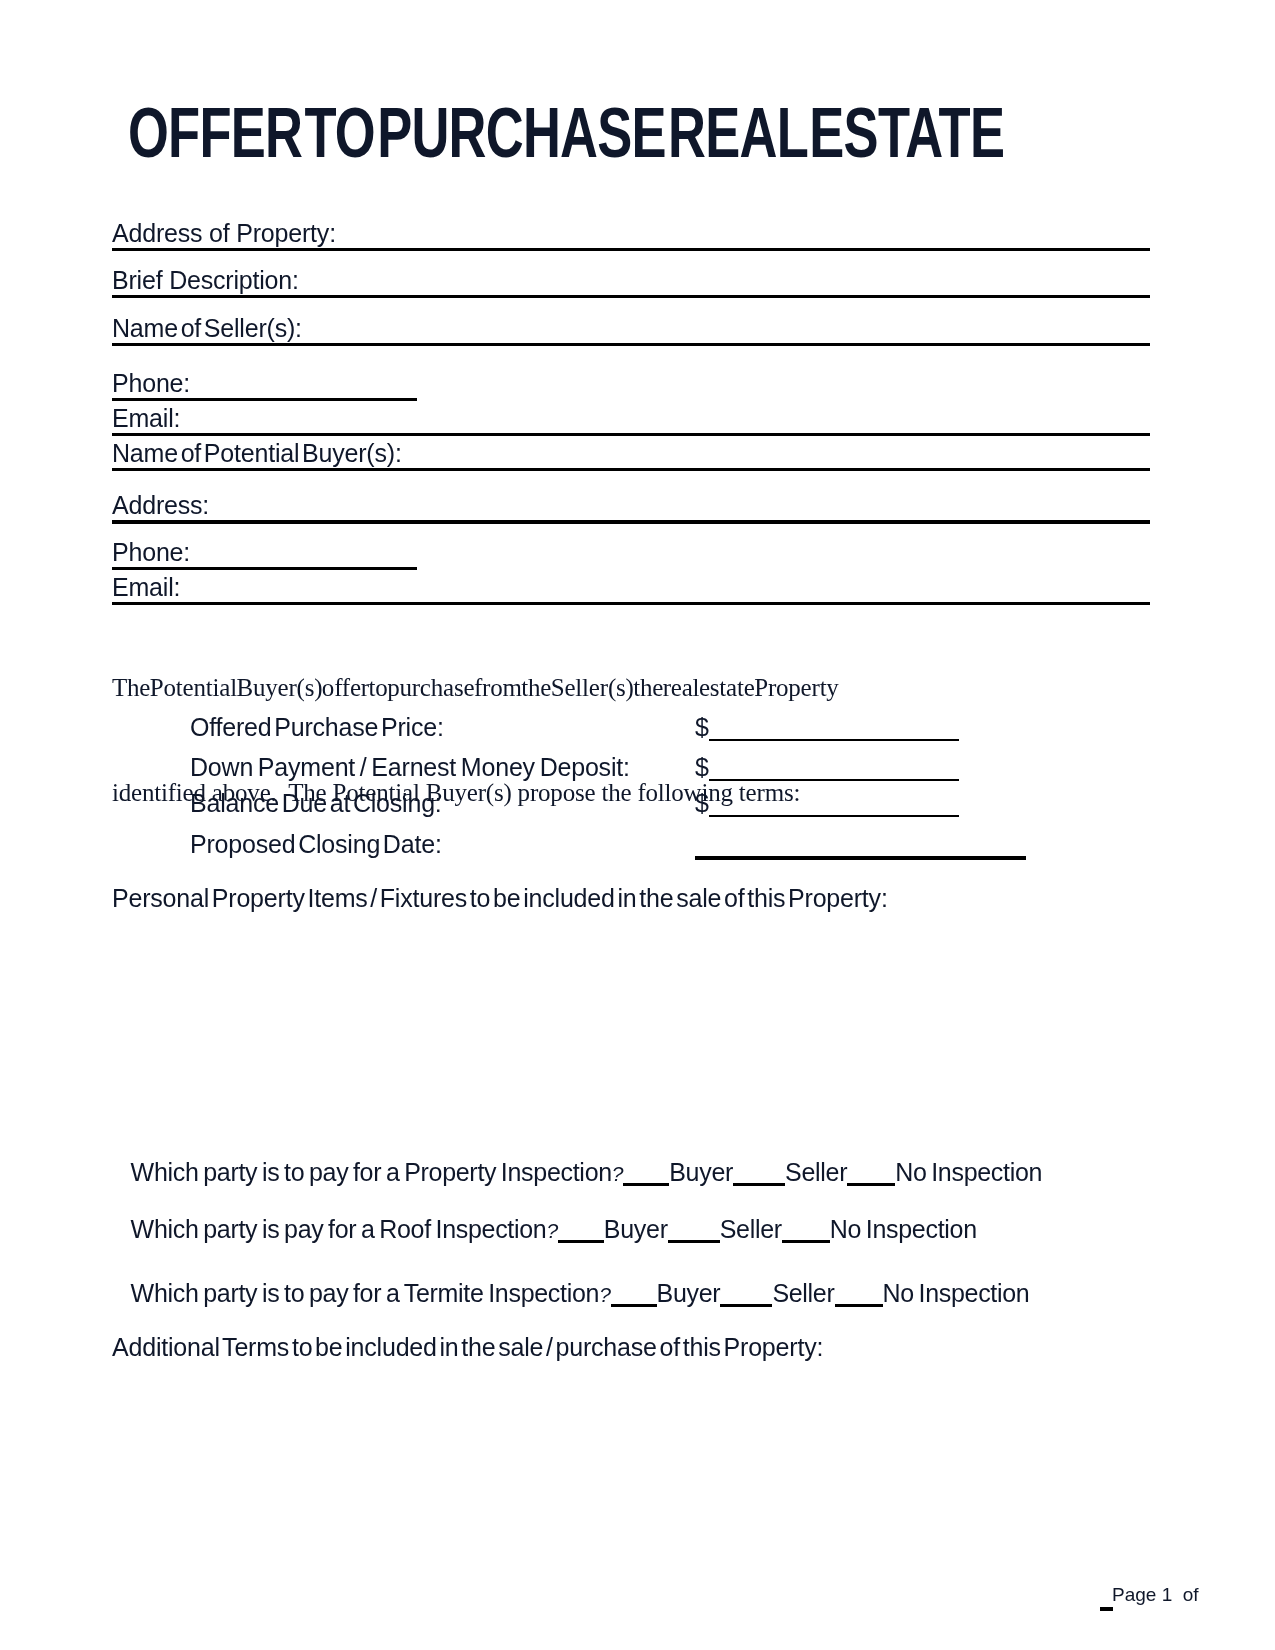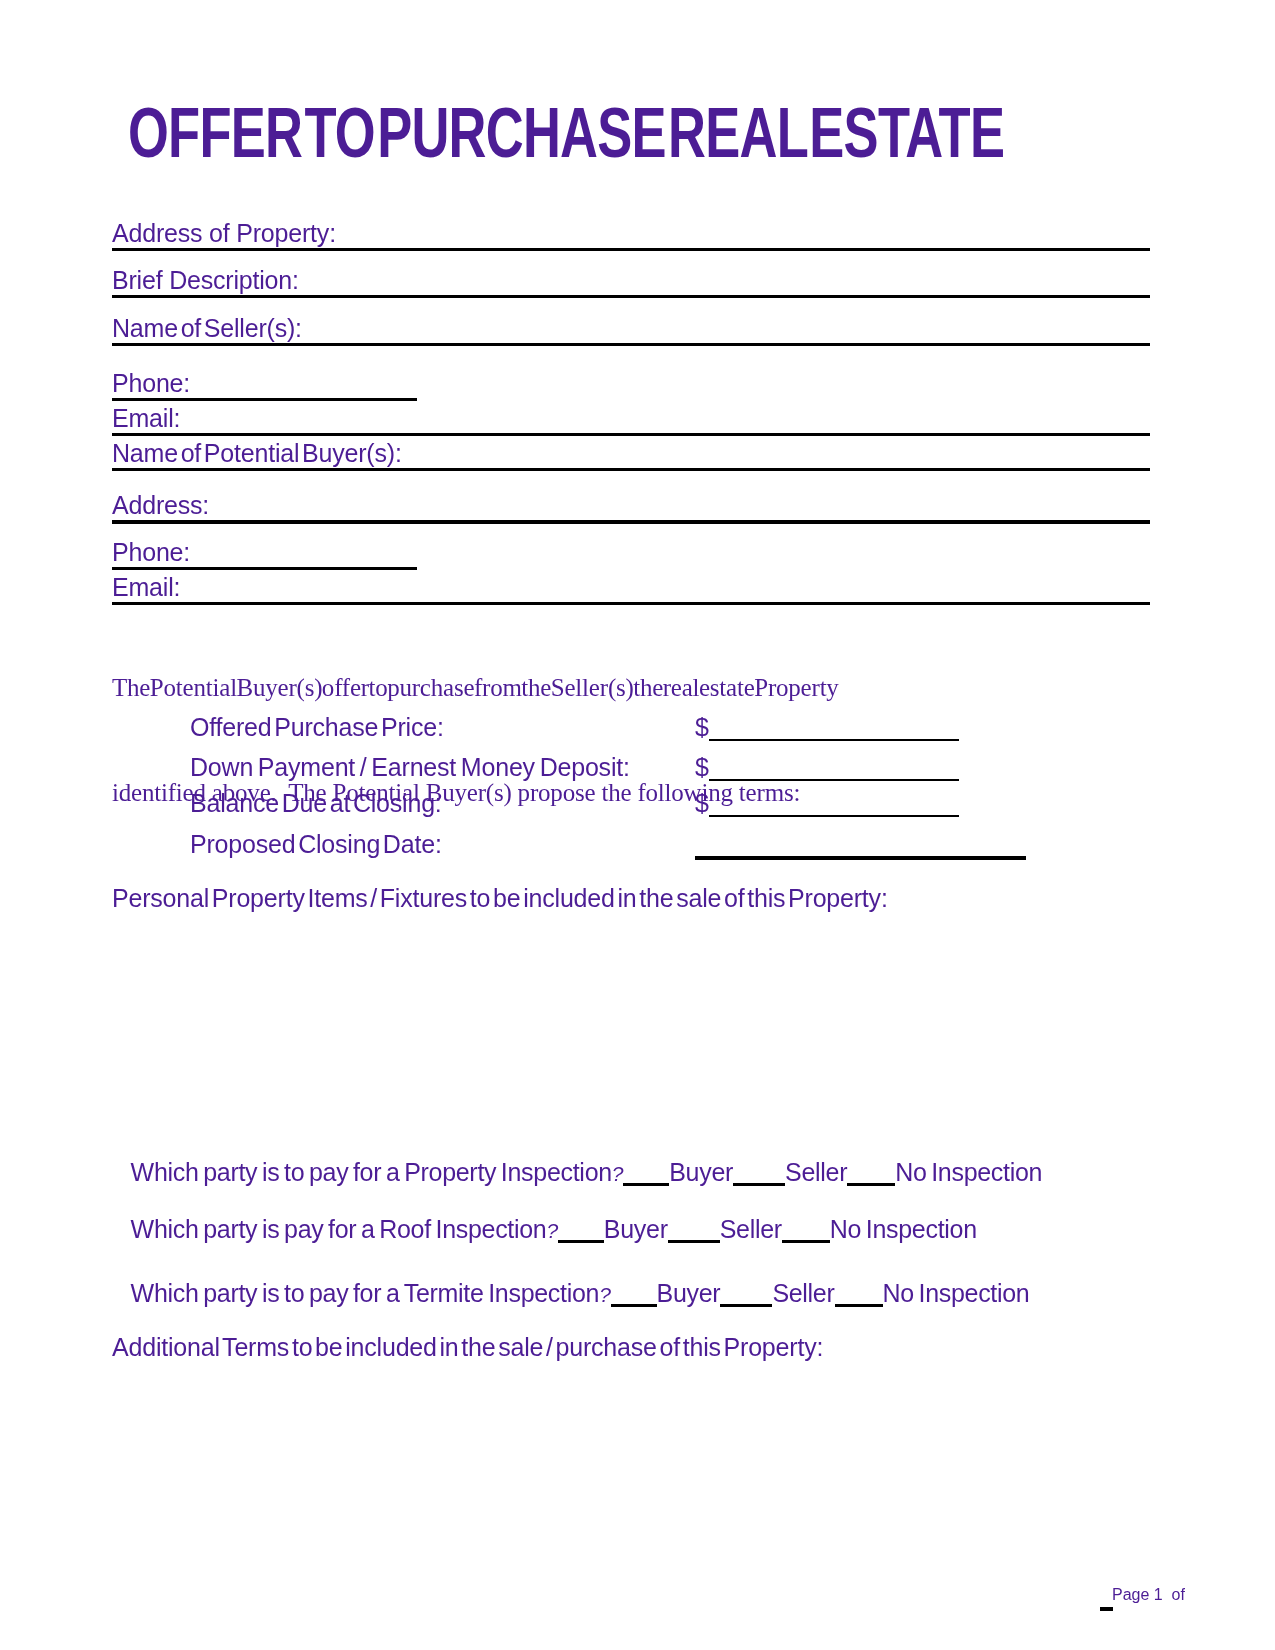--- a/index.html
+++ b/index.html
@@ -2,21 +2,21 @@
 <html><head>
 <meta charset="utf-8">
 <style>
   html,body { margin:0; padding:0; background:#e8e8e8; }
   .page {
     position:relative;
     width:1275px; height:1650px;
     margin:0 auto;
     background:#ffffff;
     font-family:"Liberation Sans", sans-serif;
-    color:#4c1d95;
+    color:#0f172a;
     overflow:hidden;
   }
 
   
   .title {
     position:absolute;
     left:128px; top:98px;
     font-size:70px; line-height:71px;
     font-weight:bold;
     letter-spacing:-1px;
@@ -100,21 +100,21 @@
     display:inline-block;
     border-bottom:3px solid #000;
     height:1em;
     vertical-align:-5px;
   }
 
   
   .footer {
     position:absolute;
     left:1112px; top:1585px;
-    font-size:16px; line-height:20px;
+    font-size:19px; line-height:20px;
     white-space:pre;
   }
   .partial-digit {
     position:absolute;
     left:1100px; top:1607px;
     width:13px; height:4px;
     background:#000;
   }
 </style>
 </head>

